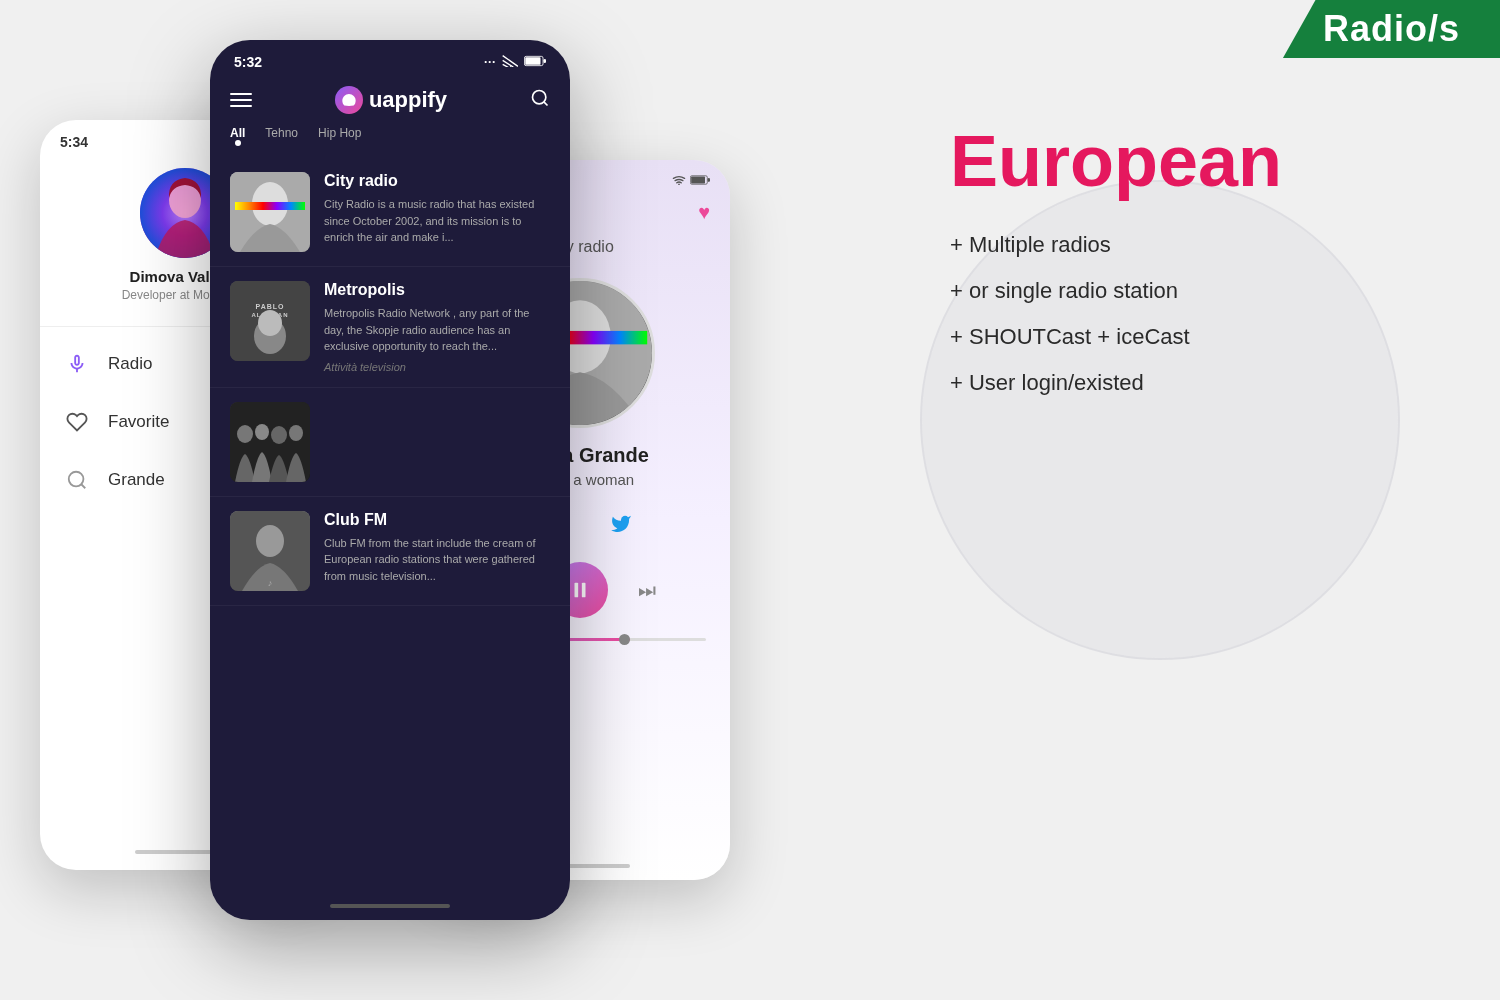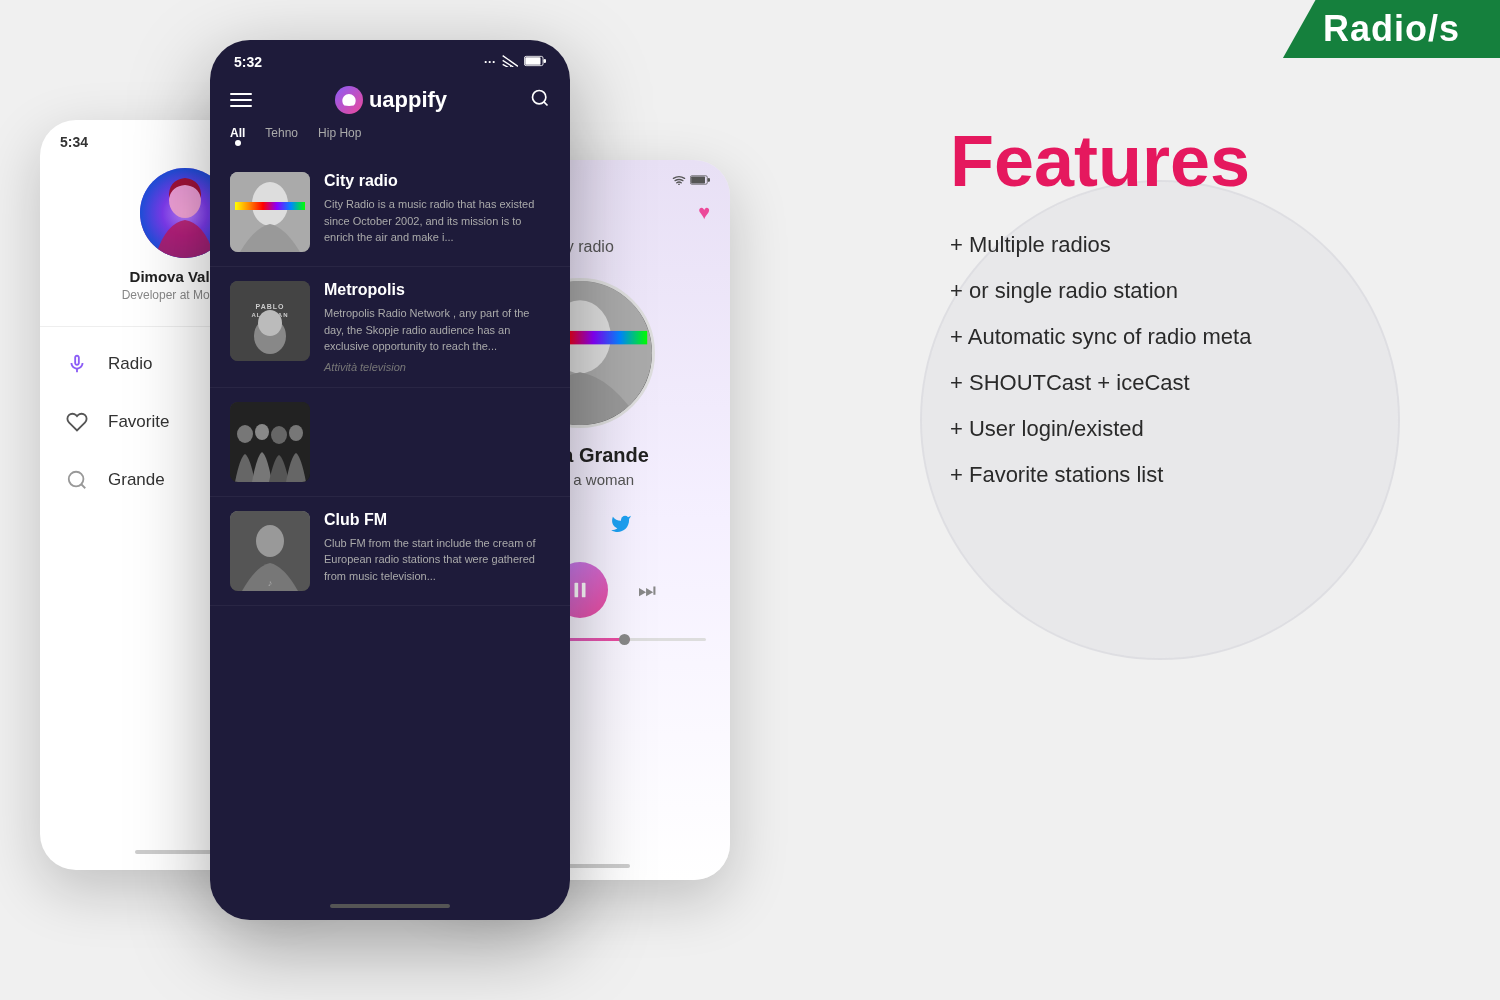--- a/index.html
+++ b/index.html
@@ -760,22 +760,20 @@
       <div class="progress-dot"></div>
     </div>
 
     <div class="phone-right-bottom"></div>
   </div>
 
 </div>
 
 <div class="features-section">
   <div class="features-circle"></div>
-  <h2 class="features-title">Features</h2>
+  <h2 class="features-title">European</h2>
   <ul class="features-list">
     <li>+ Multiple radios</li>
     <li>+ or single radio station</li>
-    <li>+ Automatic sync of radio meta</li>
     <li>+ SHOUTCast + iceCast</li>
     <li>+ User login/existed</li>
-    <li>+ Favorite stations list</li>
   </ul>
 </div>
 
 </body></html>

